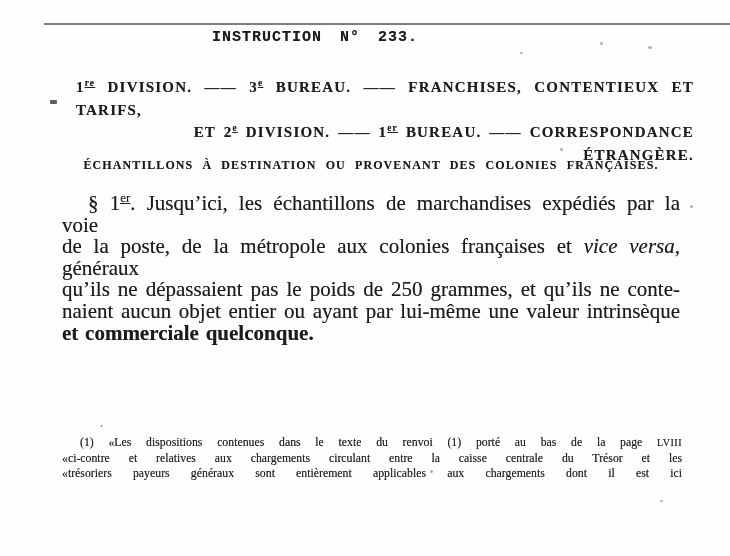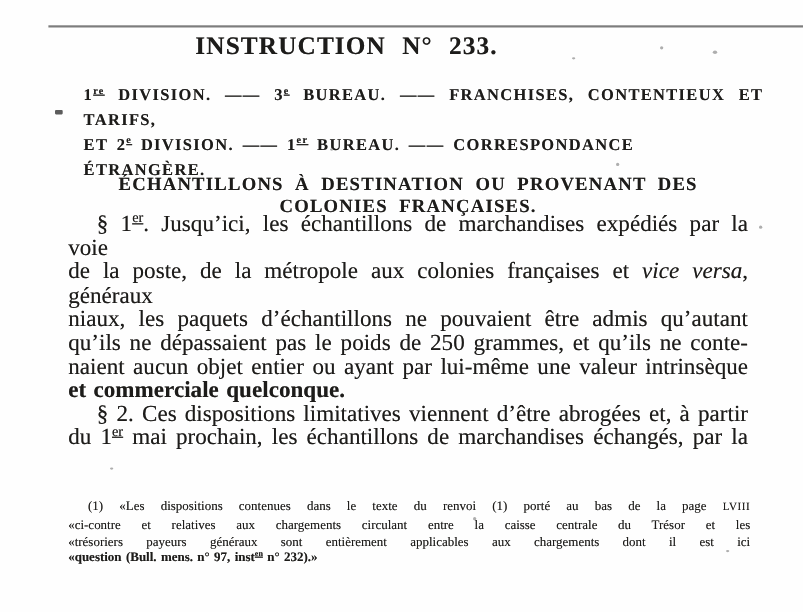--- a/index.html
+++ b/index.html
@@ -17,41 +17,42 @@
     position: absolute;
     left: 44px; right: 0; top: 23px;
     height: 2px; background: #7d7d7d;
   }
 
   .title {
     position: absolute;
     top: 29px; left: 0; width: 630px;
     margin: 0;
     text-align: center;
-    font-size: 23px; font-weight: 700;
+    font-size: 15px; font-weight: 700;
     letter-spacing: 1px; word-spacing: 8px;
     text-shadow: 0 0 0.5px rgba(20,20,20,.55);
+    font-family: Liberation Mono, monospace;
   }
 
   .masthead {
     position: absolute;
     top: 76px; left: 76px; width: 618px;
     font-size: 15px; font-weight: 700;
     letter-spacing: 1.2px; word-spacing: 3px;
     line-height: 22.5px;
     text-shadow: 0 0 0.5px rgba(20,20,20,.5);
   }
   .mast-line1 { text-align: justify; text-align-last: justify; }
-  .mast-line2 { text-align: left; }
+  .mast-line2 { text-align: right; }
 
   .subject {
     position: absolute;
     top: 158px; left: 62px; width: 618px;
     text-align: center;
-    font-size: 17px; font-weight: 700;
+    font-size: 12px; font-weight: 700;
     letter-spacing: 1.1px; word-spacing: 5px;
     text-shadow: 0 0 0.4px rgba(20,20,20,.5);
   }
 
   .body-text {
     position: absolute;
     top: 193px; left: 62px; width: 618px;
     font-size: 21px;
     line-height: 21.6px;
     word-spacing: 1.5px;
@@ -63,21 +64,21 @@
     top: 435px; left: 62px; width: 620px;
     font-size: 11.8px;
     line-height: 14.8px;
     word-spacing: 1px;
     text-shadow: 0 0 0.4px rgba(25,24,22,.5);
   }
 
   .line { text-align: justify; text-align-last: justify; }
   .line.end { text-align-last: left; font-weight: bold; }
   .line.indent { text-indent: 26px; }
-  .footnote .line.indent { text-indent: 18px; margin-top: 18px; }
+  .footnote .line.indent { text-indent: 18px; }
 
   sup {
     font-size: 62%; line-height: 0;
     text-decoration: underline;
     text-underline-offset: 1px;
   }
   em { }
   .sc { font-size: 85%; letter-spacing: 0.5px; }
 
   .speck { position: absolute; border-radius: 50%; background: #aeaeae; }
@@ -96,36 +97,30 @@
     <div class="mast-line1"><span>1</span><sup>re</sup><span> DIVISION. —— 3</span><sup>e</sup><span> BUREAU. —— FRANCHISES, CONTENTIEUX ET TARIFS,</span></div>
     <div class="mast-line2"><span>ET 2</span><sup>e</sup><span> DIVISION. —— 1</span><sup>er</sup><span> BUREAU. —— CORRESPONDANCE ÉTRANGÈRE.</span></div>
   </div>
 
   <div class="subject">ÉCHANTILLONS À DESTINATION OU PROVENANT DES COLONIES FRANÇAISES.</div>
 
   <div class="body-text">
     <div>
         <div class="line indent"><span>§ 1</span><sup>er</sup><span>. Jusqu’ici, les échantillons de marchandises expédiés par la voie</span></div>
         <div class="line"><span>de la poste, de la métropole aux colonies françaises et </span><em>vice versa</em><span>, généraux</span></div>
-        <div class="line"><span>niaux, les paquets d’échantillons ne pouvaient être admis qu’autant</span></div>
         <div class="line"><span>qu’ils ne dépassaient pas le poids de 250 grammes, et qu’ils ne conte-</span></div>
         <div class="line"><span>naient aucun objet entier ou ayant par lui-même une valeur intrinsèque</span></div>
         <div class="line end"><span>et commerciale quelconque.</span></div>
-      </div>
-    <div>
-        <div class="line indent"><span>§ 2. Ces dispositions limitatives viennent d’être abrogées et, à partir</span></div>
-        <div class="line"><span>du 1</span><sup>er</sup><span> mai prochain, les échantillons de marchandises échangés, par la</span></div>
       </div>
   </div>
 
   <div class="footnote">
       <div class="line indent"><span>(1) «Les dispositions contenues dans le texte du renvoi (1) porté au bas de la page </span><span class="sc">LVIII</span></div>
       <div class="line"><span>«ci-contre et relatives aux chargements circulant entre la caisse centrale du Trésor et les</span></div>
       <div class="line"><span>«trésoriers payeurs généraux sont entièrement applicables aux chargements dont il est ici</span></div>
-      <div class="line end"><span>«question (Bull. mens. n° 97, inst</span><sup>en</sup><span> n° 232).»</span></div>
     </div>
 
   <div class="speck dark" style="left:50px; top:100px; width:7px; height:4px;"></div>
   <div class="speck" style="left:600px; top:42px; width:3px; height:3px;"></div>
   <div class="speck" style="left:648px; top:46px; width:4px; height:3px;"></div>
   <div class="speck" style="left:520px; top:52px; width:3px; height:2px;"></div>
   <div class="speck" style="left:560px; top:148px; width:3px; height:3px;"></div>
   <div class="speck" style="left:300px; top:135px; width:3px; height:2px;"></div>
   <div class="speck" style="left:690px; top:205px; width:3px; height:3px;"></div>
   <div class="speck" style="left:100px; top:425px; width:3px; height:2px;"></div>

